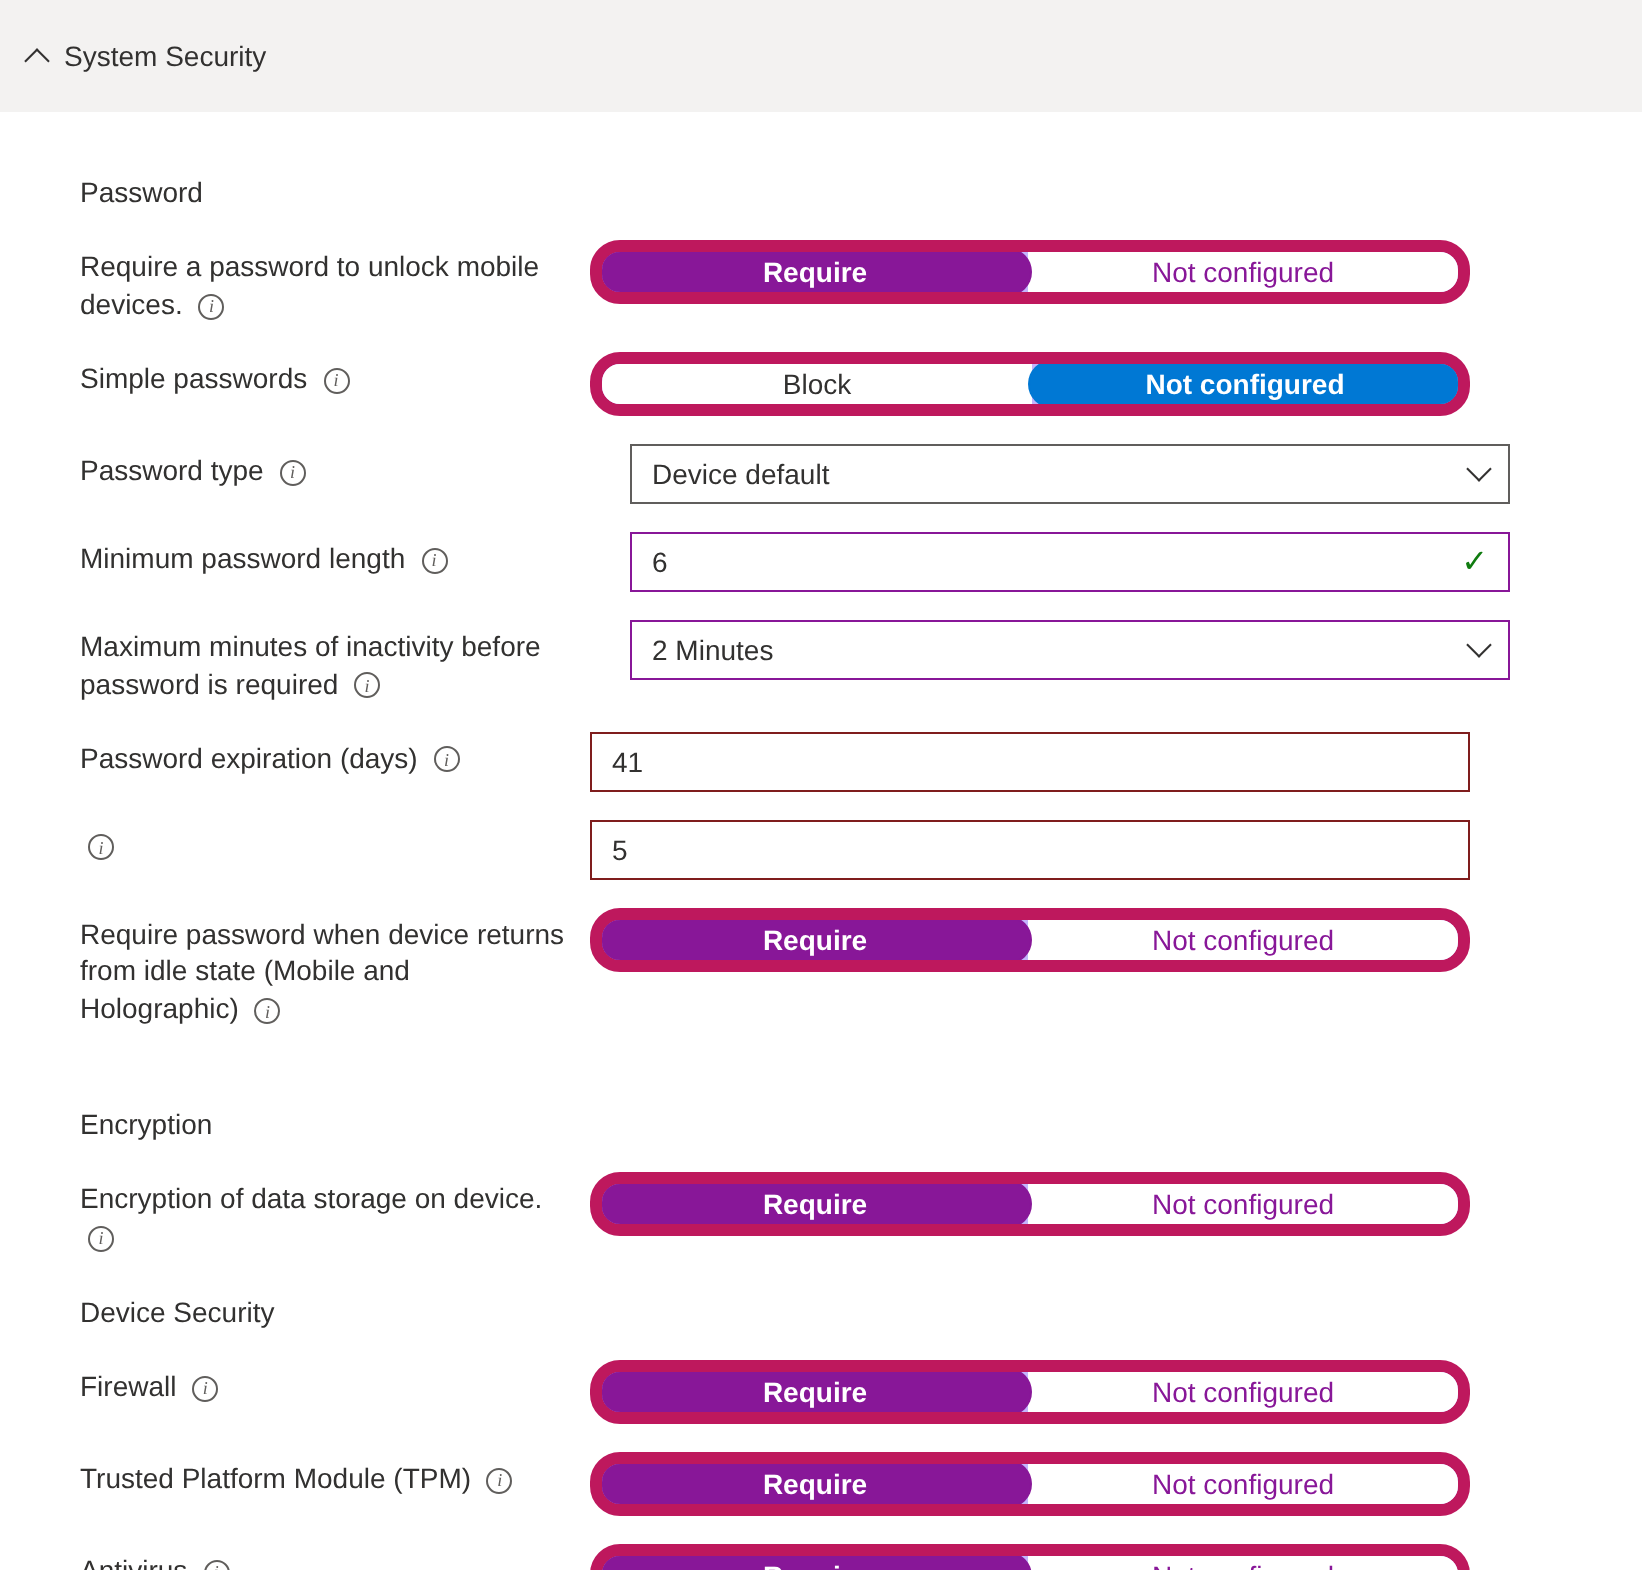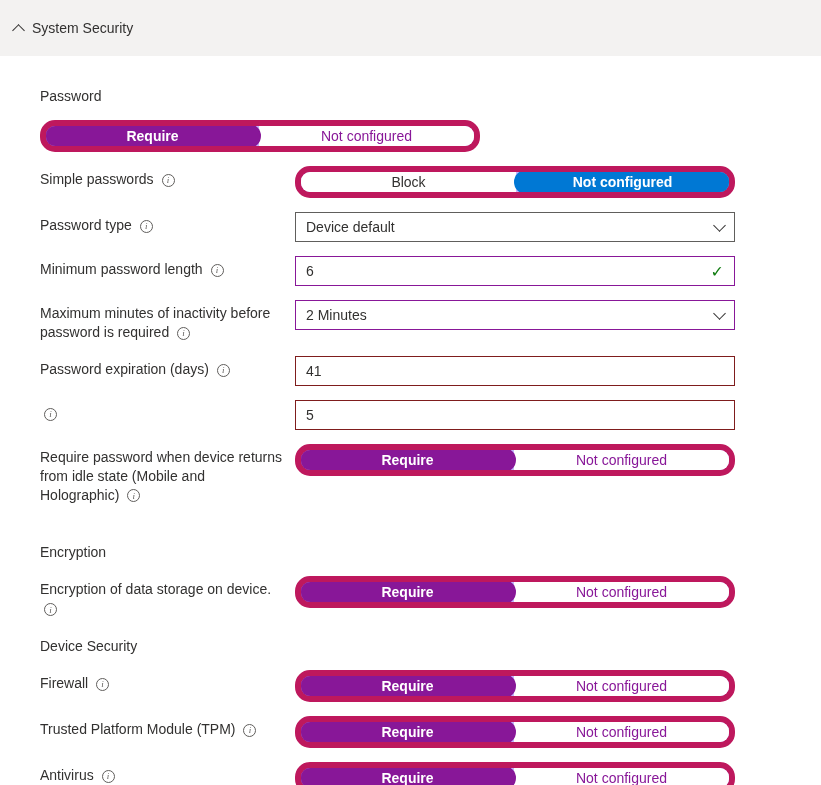--- a/index.html
+++ b/index.html
@@ -126,20 +126,21 @@
       width: 440px;
       height: 30px;
       border: 1px solid #605e5c;
       background: #fff;
       padding: 0 10px;
       display: flex;
       align-items: center;
       justify-content: space-between;
       font-size: 14px;
       color: #323130;
+      margin-left: 20px;
     }
     .select-box.purple-border, .input-box.purple-border {
       border: 1px solid #881798;
     }
     .input-box.with-check {
       position: relative;
     }
     .checkmark {
       color: #107c10;
       font-size: 16px;
@@ -174,20 +175,24 @@
 <div class="section-header">
   <span class="chevron-up"></span>
   <span>System Security</span>
 </div>
 
 <div class="content">
 
   <div class="subsection-title">Password</div>
 
   <div class="row">
+    <div class="label-col">
+      <span>Require a password to unlock mobile devices.</span>
+      <span class="info-icon"></span>
+    </div>
     <div class="control-col">
       <div class="toggle">
         <div class="toggle-opt active-purple">Require</div>
         <div class="toggle-opt inactive">Not configured</div>
       </div>
     </div>
   </div>
 
   <div class="row">
     <div class="label-col">

